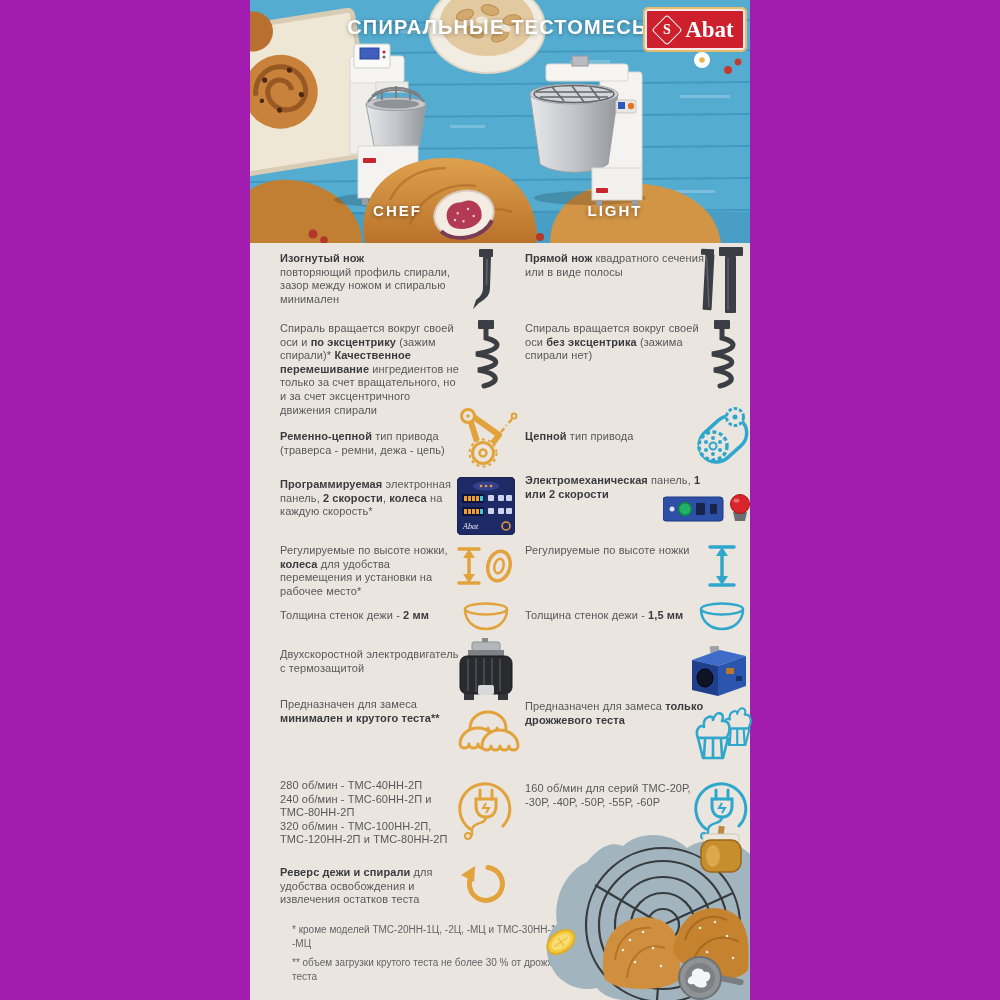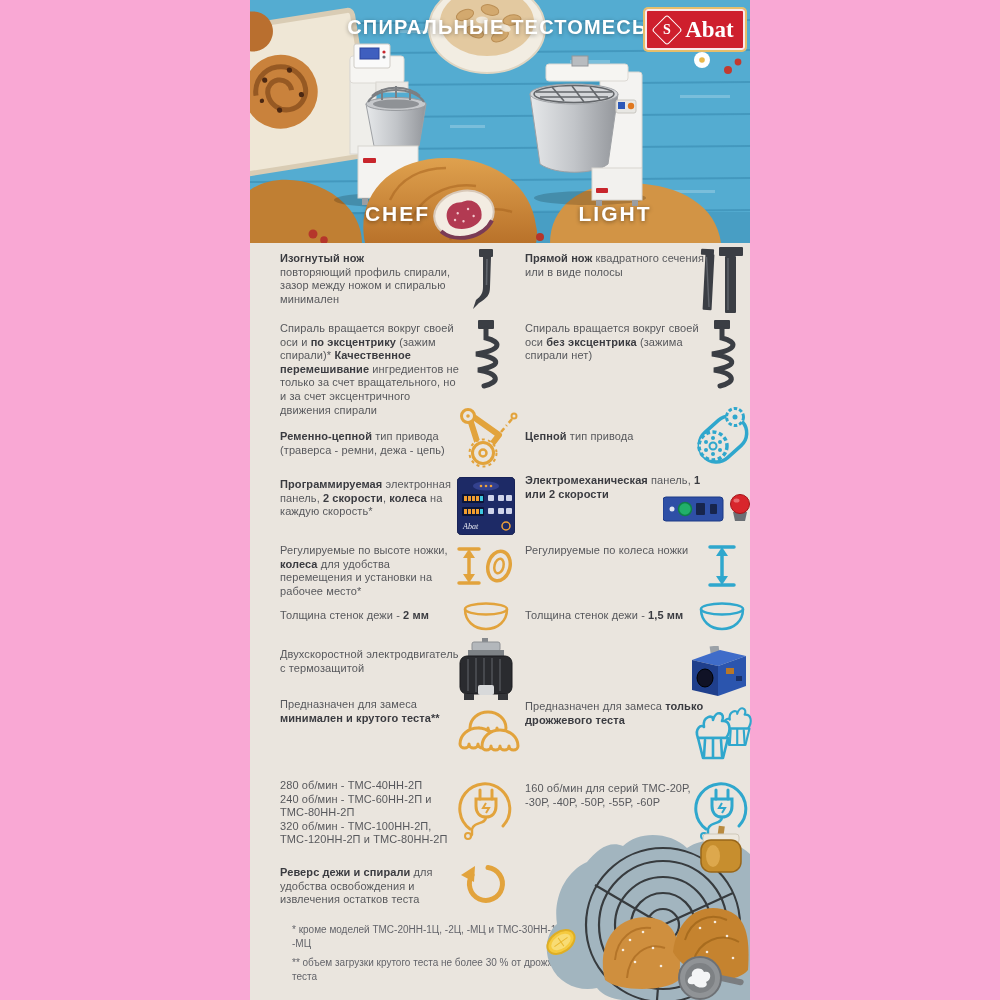--- a/index.html
+++ b/index.html
@@ -1,30 +1,30 @@
 <!DOCTYPE html>
 <html><head>
 <meta charset="utf-8">
 <style>
   html,body{margin:0;padding:0;background:#ffffff;}
-  .page{position:relative;width:1000px;height:1000px;background:#f9a8d4;overflow:hidden;
+  .page{position:relative;width:1000px;height:1000px;background:#a21caf;overflow:hidden;
         font-family:"Liberation Sans",sans-serif;}
   .column{position:absolute;left:250px;top:0;width:500px;height:1000px;background:#EAE5DE;}
   .hero{position:absolute;left:0;top:0;width:500px;height:243px;overflow:hidden;}
   .hero-title{position:absolute;left:0;top:16px;width:500px;text-align:center;color:#fff;
         font-size:20px;font-weight:bold;letter-spacing:1.2px;text-shadow:0 1px 4px rgba(0,0,0,.35);}
   .logo{position:absolute;right:5px;top:9px;width:100px;height:41px;background:#CE1F2D;border-radius:3px;
         box-shadow:0 0 0 2px #E6BE6B, inset 0 0 0 2px rgba(255,255,255,.9);
         display:flex;align-items:center;justify-content:center;gap:7px;}
   .emblem{width:20px;height:20px;border:1.6px solid #fff;border-radius:3px;transform:rotate(45deg);
         display:flex;align-items:center;justify-content:center;flex:0 0 auto;}
   .emblem span{transform:rotate(-45deg);color:#fff;font-family:"Liberation Serif",serif;
         font-weight:bold;font-size:14px;line-height:1;}
   .logo-text{color:#fff;font-family:"Liberation Serif",serif;font-weight:bold;font-size:23px;line-height:1;}
-  .model-label{position:absolute;top:202px;color:#fff;font-size:21px;font-weight:bold;letter-spacing:2px;
+  .model-label{position:absolute;top:202px;color:#fff;font-size:15px;font-weight:bold;letter-spacing:2px;
         text-align:center;text-shadow:0 1px 4px rgba(0,0,0,.45);}
   .t{position:absolute;width:184px;font-size:11px;line-height:13.6px;color:#57585C;letter-spacing:.1px;}
   .t b{color:#3A3B40;}
   .lt{left:30px;}
   .rt{left:275px;}
   .ic{position:absolute;}
   .fn{position:absolute;left:42px;width:300px;font-size:10px;line-height:14px;color:#63646A;}
 </style>
 </head>
 <body>
@@ -334,21 +334,21 @@
       <line x1="3" y1="4" x2="23" y2="4"></line>
           <line x1="3" y1="38" x2="23" y2="38"></line>
           <line x1="13" y1="11" x2="13" y2="31"></line>
     </g>
     <polygon points="13,4 7,13 19,13" fill="#E2A33C"></polygon>
     <polygon points="13,38 7,29 19,29" fill="#E2A33C"></polygon>
     <ellipse cx="43" cy="21" rx="11" ry="15" transform="rotate(14 43 21)" fill="none" stroke="#E2A33C" stroke-width="3.5"></ellipse>
     <ellipse cx="43" cy="21" rx="4.5" ry="7.5" transform="rotate(14 43 21)" fill="none" stroke="#E2A33C" stroke-width="2.5"></ellipse>
   </svg>
   <div class="t rt" style="top:544px">
-    <span>Регулируемые по колеса ножки</span>
+    <span>Регулируемые по высоте ножки</span>
   </div>
   <svg class="ic" style="left:458px;top:542px" width="28" height="48" viewBox="0 0 28 48">
     <g stroke="#2FA7CD" stroke-width="3.5" stroke-linecap="round">
       <line x1="2" y1="5" x2="26" y2="5"></line>
           <line x1="2" y1="43" x2="26" y2="43"></line>
           <line x1="14" y1="12" x2="14" y2="36"></line>
     </g>
     <polygon points="14,5 8,14 20,14" fill="#2FA7CD"></polygon>
     <polygon points="14,43 8,34 20,34" fill="#2FA7CD"></polygon>
   </svg>

